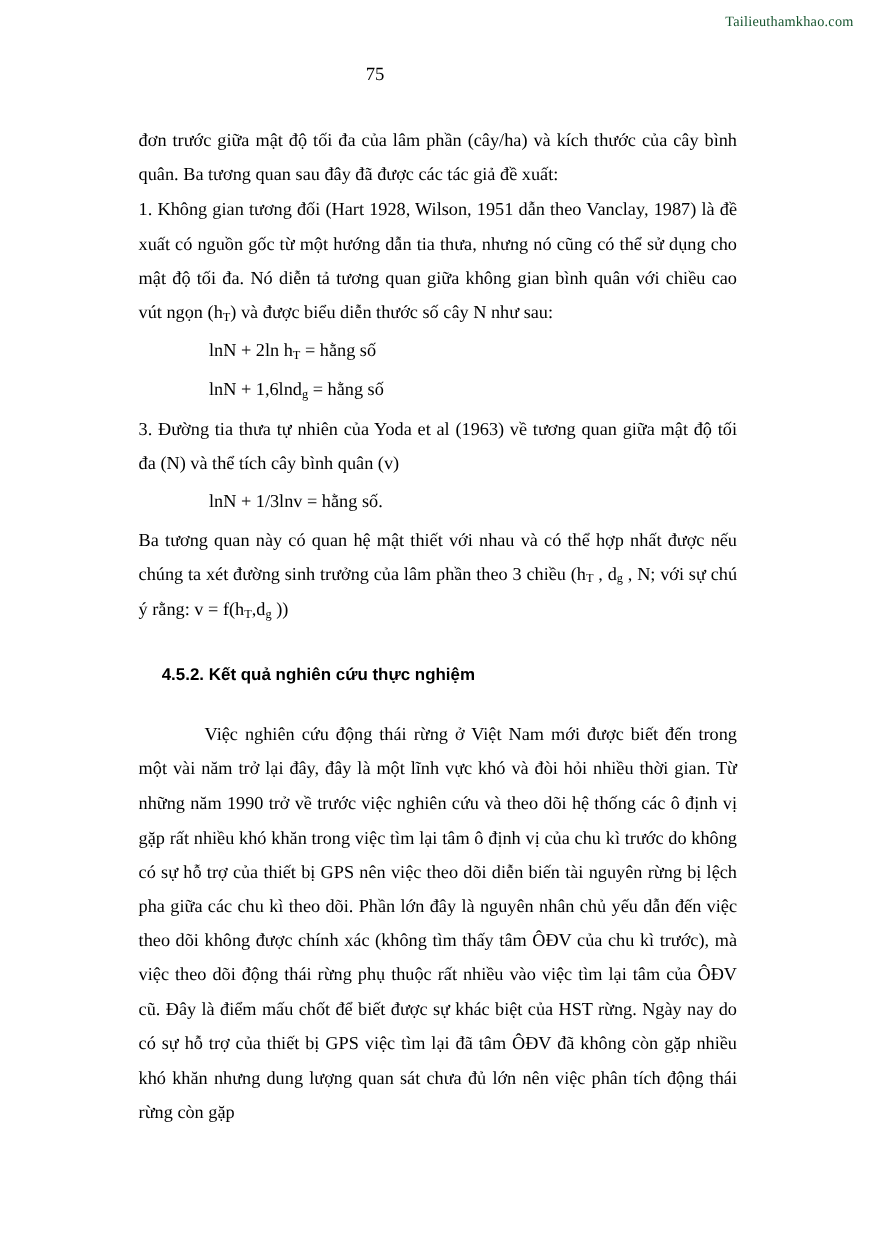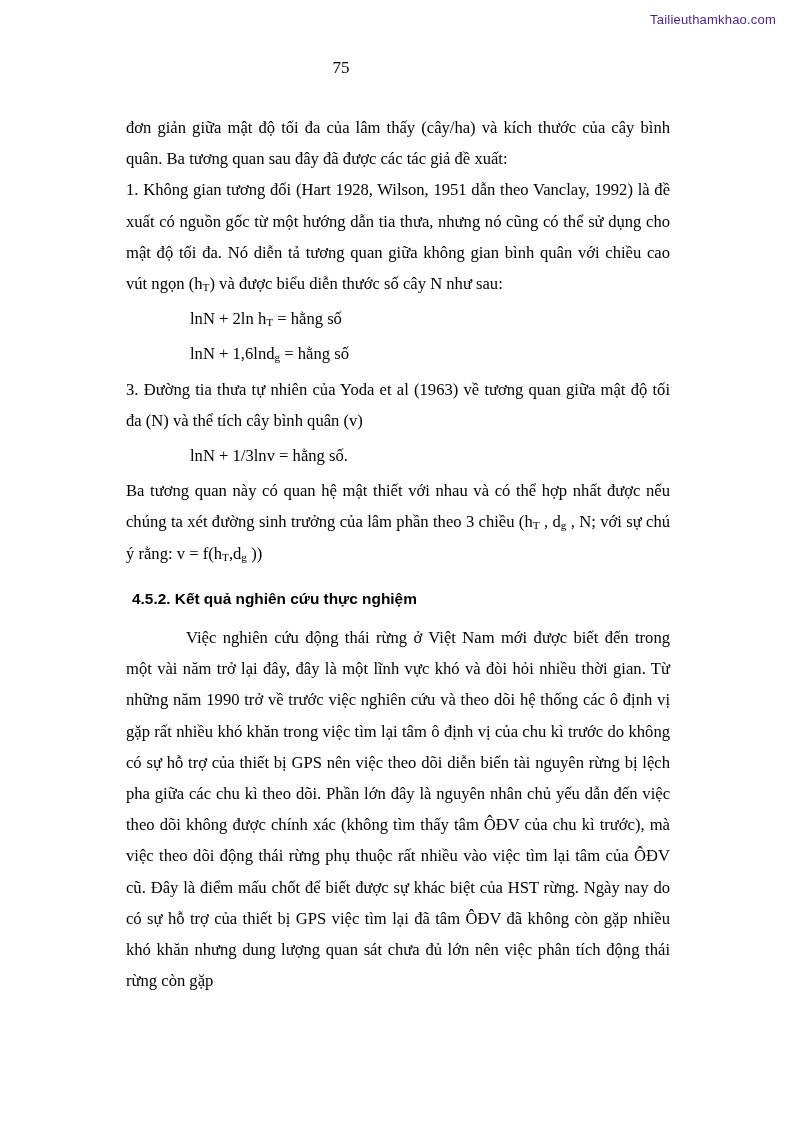--- a/index.html
+++ b/index.html
@@ -13,23 +13,23 @@
     height: 1123px;
     background: #ffffff;
     overflow: hidden;
     font-family: "Liberation Serif", "DejaVu Serif", serif;
     color: #000000;
   }
   .watermark {
     position: absolute;
     top: 12px;
     right: 18px;
-    font-family: Liberation Sans, sans-serif;
+    font-family: Liberation Serif, serif;
     font-size: 13px;
-    color: #4c1d95;
+    color: #14532d;
     letter-spacing: 0.2px;
     user-select: none;
   }
   .page-number {
     position: absolute;
     top: 58px;
     left: 0;
     width: 682px;
     text-align: center;
     font-size: 17px;
@@ -54,21 +54,21 @@
   }
   .formula {
     margin: 4px;
     font-size: 16.6px;
     line-height: 31.2px;
     padding-left: 60px;
     text-align: left;
     white-space: nowrap;
   }
   .heading {
-    margin: 0;
+    margin: 15px;
     padding-left: 6px;
     font-family: "Liberation Sans", "DejaVu Sans", sans-serif;
     font-weight: bold;
     font-size: 15.4px;
     line-height: 31.2px;
   }
   .spacer-sm { height: 8px; }
   .spacer-md { height: 14px; }
   sub {
     font-size: 0.68em;
@@ -80,23 +80,23 @@
 <body>
 
 <div class="page">
 
   <div class="watermark">Tailieuthamkhao.com</div>
 
   <div class="page-number">75</div>
 
   <div class="content">
 
-    <p class="body">đơn giản giữa mật độ tối đa của lâm thấy (cây/ha) và kích thước của cây bình quân. Ba tương quan sau đây đã được các tác giả đề xuất:</p>
+    <p class="body">đơn trước giữa mật độ tối đa của lâm phần (cây/ha) và kích thước của cây bình quân. Ba tương quan sau đây đã được các tác giả đề xuất:</p>
 
-    <p class="body"><span>1. Không gian tương đối (Hart 1928, Wilson, 1951 dẫn theo Vanclay, 1992) là đề xuất có nguồn gốc từ một hướng dẫn tia thưa, nhưng nó cũng có thể sử dụng cho mật độ tối đa. Nó diễn tả tương quan giữa không gian bình quân với chiều cao vút ngọn (h</span><sub>T</sub><span>) và được biểu diễn thước số cây N như sau:</span></p>
+    <p class="body"><span>1. Không gian tương đối (Hart 1928, Wilson, 1951 dẫn theo Vanclay, 1987) là đề xuất có nguồn gốc từ một hướng dẫn tia thưa, nhưng nó cũng có thể sử dụng cho mật độ tối đa. Nó diễn tả tương quan giữa không gian bình quân với chiều cao vút ngọn (h</span><sub>T</sub><span>) và được biểu diễn thước số cây N như sau:</span></p>
 
     <p class="formula"><span>lnN + 2ln h</span><sub>T</sub><span> = hằng số</span></p>
 
 
     <p class="formula"><span>lnN + 1,6lnd</span><sub>g</sub><span> = hằng số</span></p>
 
     <p class="body">3. Đường tia thưa tự nhiên của Yoda et al (1963) về tương quan giữa mật độ tối đa (N) và thể tích cây bình quân (v)</p>
 
     <p class="formula"><span>lnN + 1/3lnv =  hằng số.</span><sub></sub><span></span></p>
 

